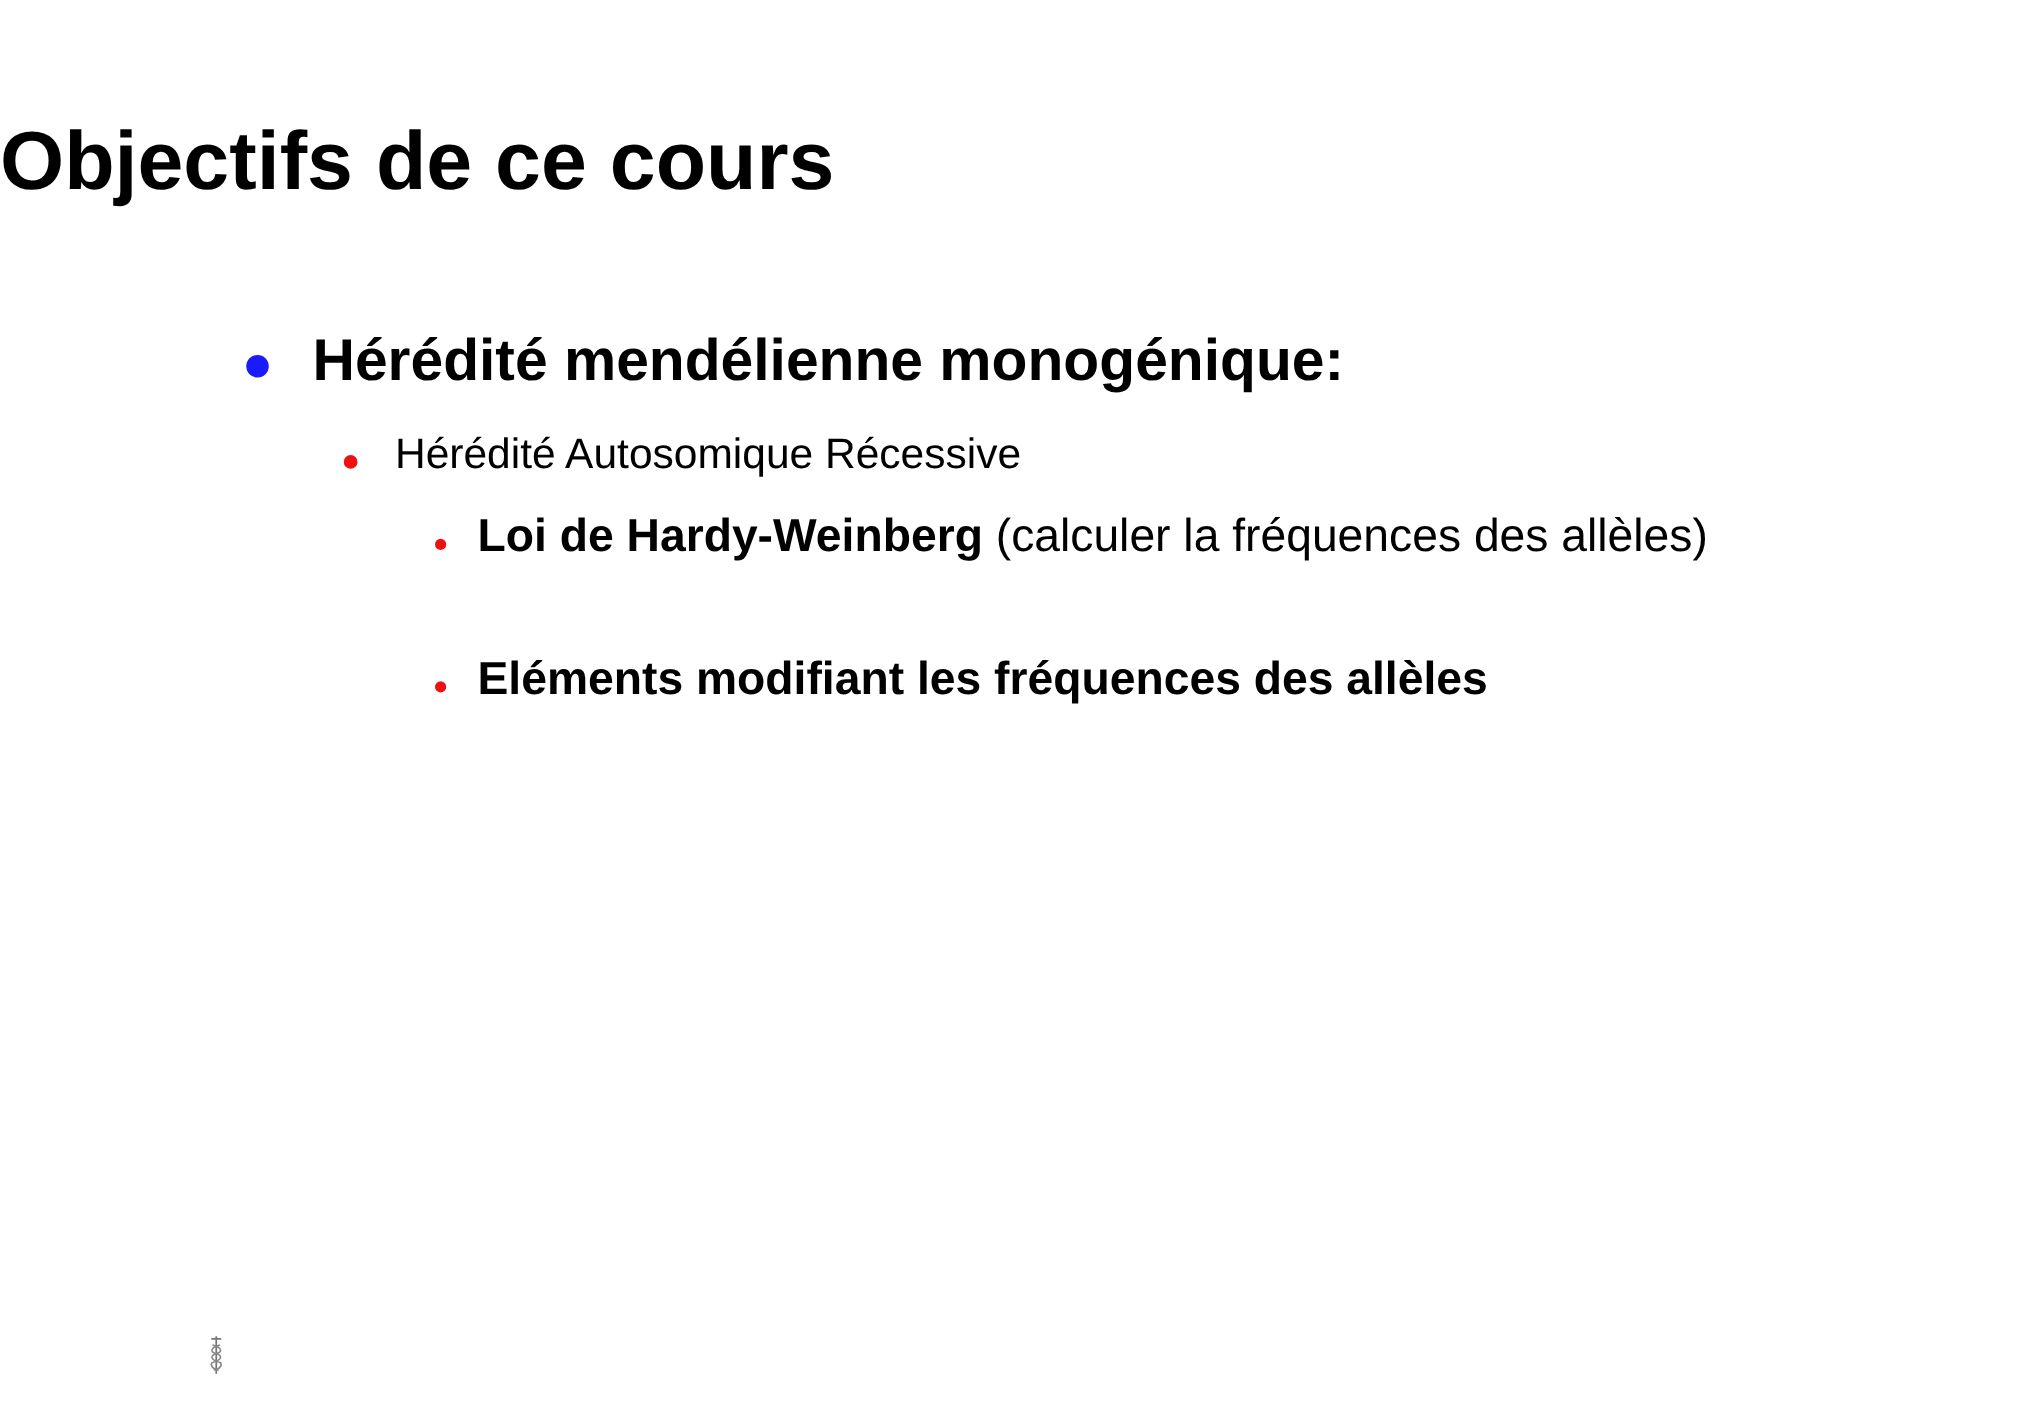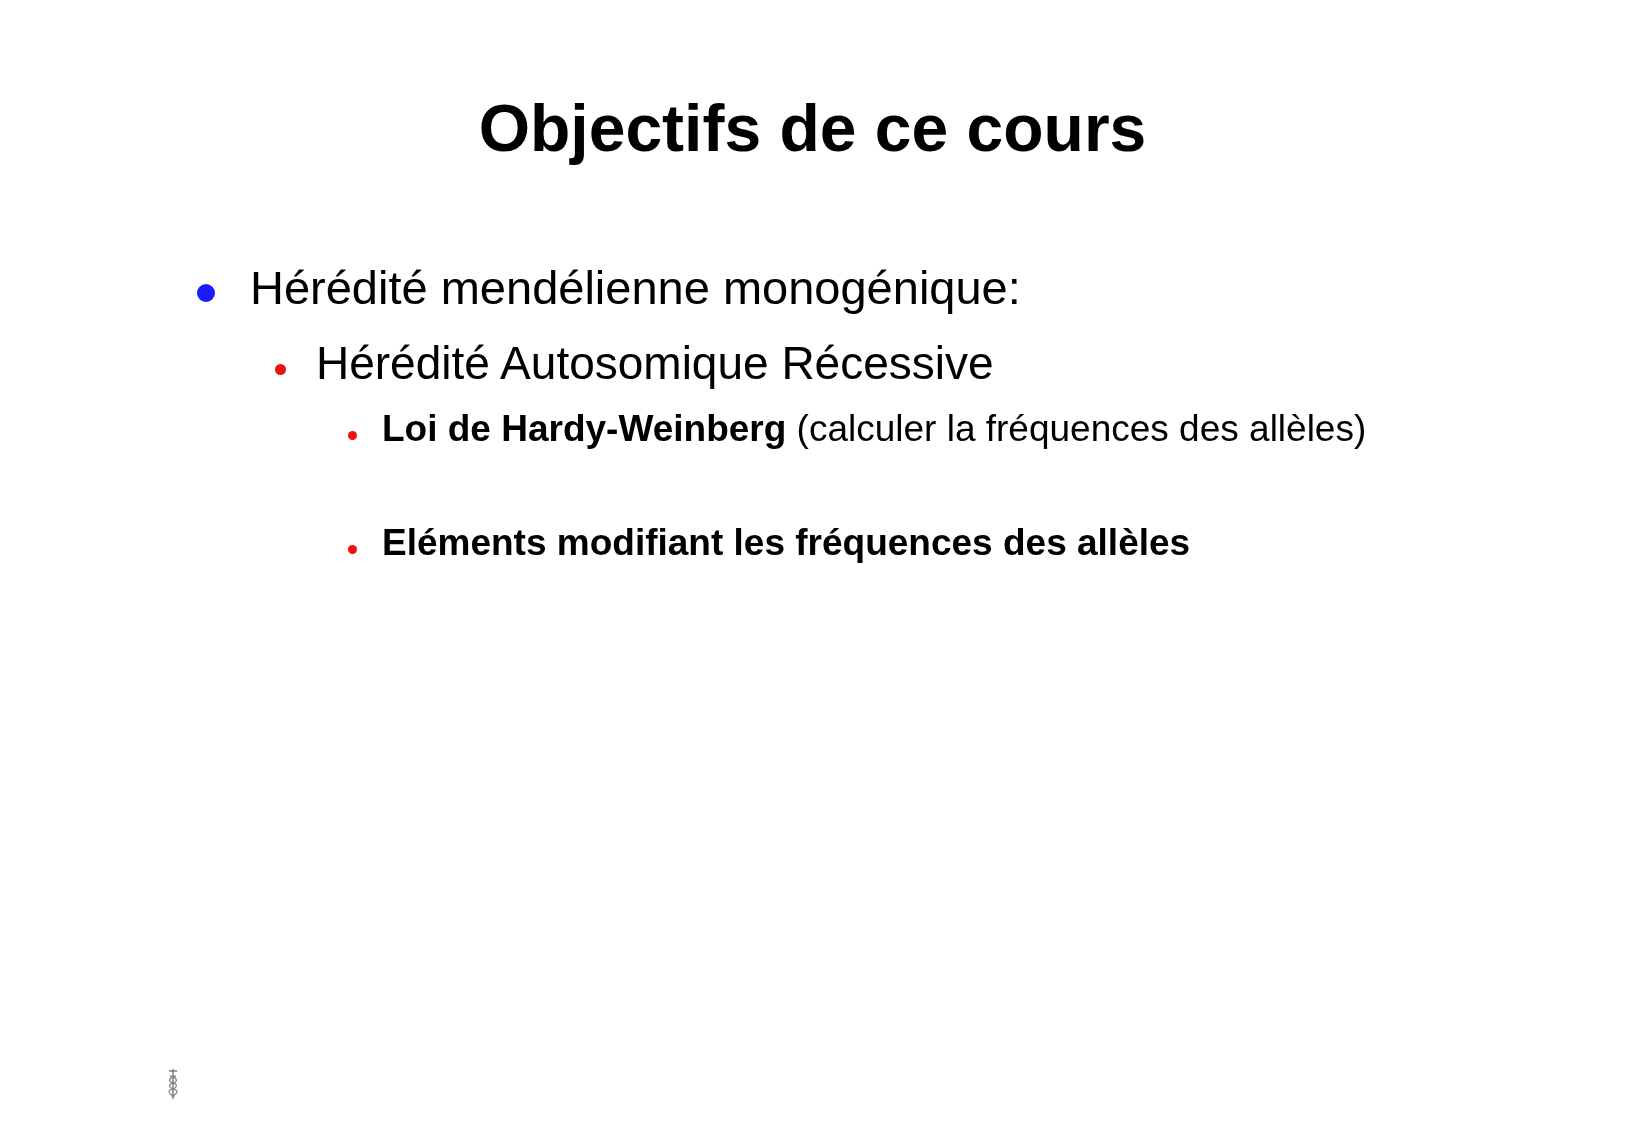--- a/index.html
+++ b/index.html
@@ -1,24 +1,24 @@
 <!DOCTYPE html>
 <html><head>
   <meta charset="utf-8">
   <style>
     html, body { margin: 0; padding: 0; background: #ffffff; }
     body { width: 1625px; height: 1125px; position: relative; overflow: hidden;
            font-family: "Liberation Sans", sans-serif; color: #000; }
-    .title { position: absolute; left: 0; width: 1625px; top: 88px; text-align: center;
+    .title { position: absolute; left: 0; width: 1625px; top: 88px; 
              font-size: 66px; font-weight: bold; line-height: 80px; margin: 0; }
     .item { position: absolute; white-space: nowrap; }
     .dot { position: absolute; border-radius: 50%; }
-    .l1 { left: 250px; top: 258px; font-size: 47px; font-weight: normal; line-height: 60px; }
+    .l1 { left: 250px; top: 258px; font-size: 47px; font-weight: bold; line-height: 60px; }
     .l1 .dot { width: 18px; height: 18px; left: -53px; top: 26px; background: #1a1aff; }
-    .l2 { left: 316px; top: 334px; font-size: 46px; line-height: 58px; }
+    .l2 { left: 316px; top: 334px; font-size: 34px; line-height: 58px; }
     .l2 .dot { width: 11px; height: 11px; left: -41px; top: 30px; background: #ee1111; }
     .l3 { left: 382px; font-size: 37px; line-height: 46px; }
     .l3 .dot { width: 9px; height: 9px; left: -34px; top: 25px; background: #ee1111; }
     .l3a { top: 406px; }
     .l3b { top: 520px; text-align: center; }
     .bold { font-weight: bold; }
     .normal { font-weight: normal; }
     .logo { position: absolute; left: 165px; top: 1068px; width: 16px; height: 32px; }
   </style>
 </head>

